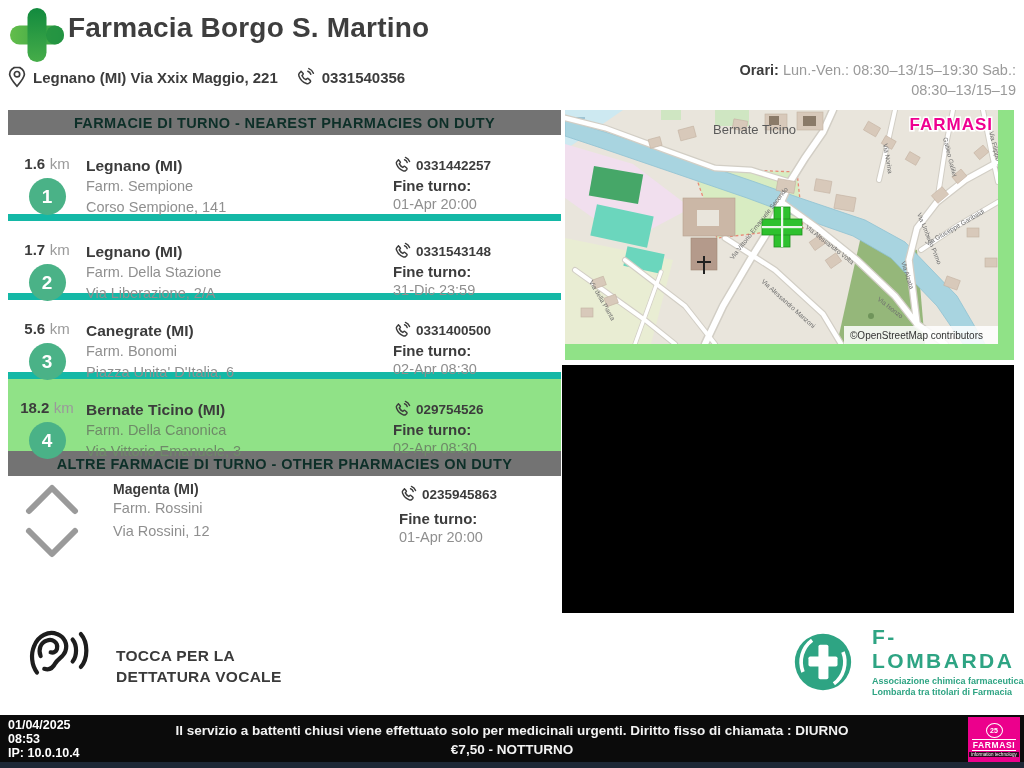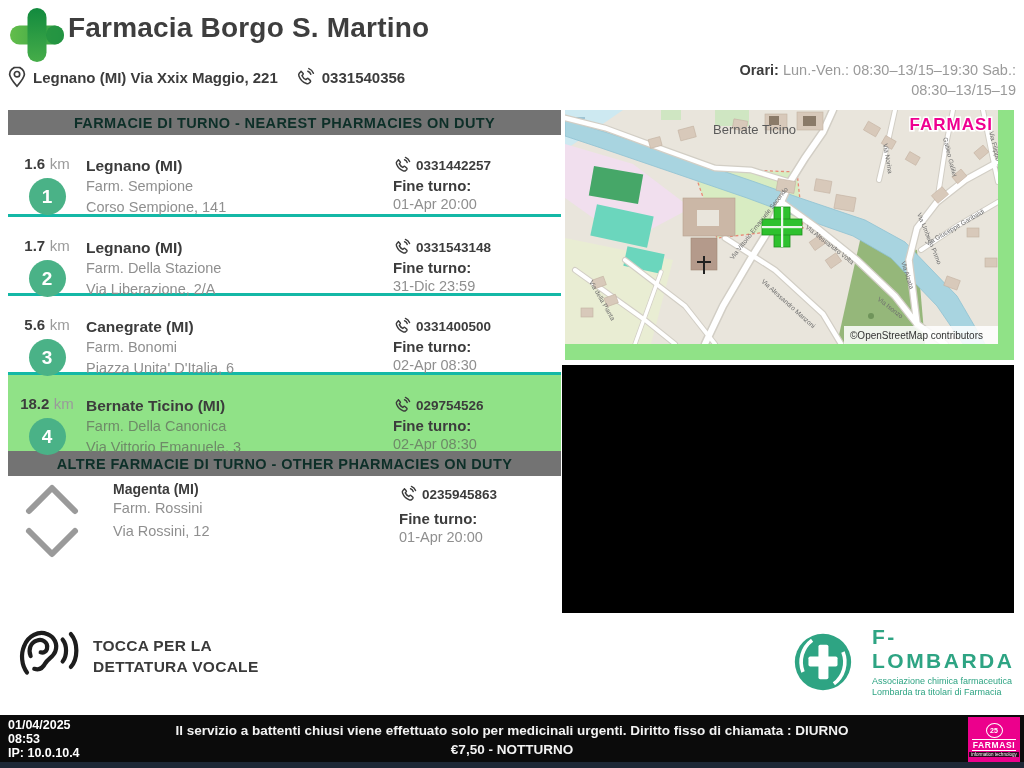--- a/index.html
+++ b/index.html
@@ -13,21 +13,21 @@
   #contact-line { position:absolute; top:66px; left:8px; display:flex; align-items:center; gap:7px; }
   #contact-line .txt { font-size:15px; font-weight:bold; color:#3c3c3c; }
   #hours { position:absolute; top:60px; right:8px; width:330px; text-align:right; font-size:14.5px; color:#9a9a9a; line-height:20px; }
   #hours b { color:#3c3c3c; }
 
   
   #list-panel { position:absolute; top:110px; left:8px; width:553px; }
   .banner { height:25px; background:#737373; color:#0d2f28; font-size:14.5px; font-weight:bold;
             display:flex; align-items:center; justify-content:center; letter-spacing:.4px; }
   .ph-row { height:79px; display:grid; grid-template-columns:78px 1fr 168px; padding-top:20px; background:#fff; }
-  .ph-row + .ph-row { border-top:3px solid #14b8a6; }
+  .ph-row + .ph-row { border-top:7px solid #14b8a6; }
   .ph-row.hl { background:#90E287; }
   .dist { text-align:center; }
   .dist .num { font-size:15px; font-weight:bold; color:#3c3c3c; }
   .dist .unit { font-size:15px; color:#9a9a9a; font-weight:normal; }
   .badge { width:37px; height:37px; border-radius:50%; background:#4AB287; color:#fff;
            font-size:19px; font-weight:bold; display:flex; align-items:center; justify-content:center;
            margin:5px auto 0; }
   .ph-mid .city { font-size:15.5px; font-weight:bold; color:#3c3c3c; margin-top:2px; }
   .ph-mid .sec { font-size:14.5px; color:#8f8f8f; line-height:19px; margin-top:2px; }
   .ph-row.hl .sec { color:#6e8a68; }
@@ -46,25 +46,25 @@
   #others-row .sec { font-size:14.5px; color:#8f8f8f; line-height:23px; }
   #others-right .phone-line { margin-top:4px; }
   #others-right .fine { margin-top:7px; }
 
   
   #map-frame { position:absolute; top:110px; left:565px; width:449px; height:250px; background:#90E287; padding:0; }
   #map-frame svg { display:block; background:#e9e5dc; }
   #video-area { position:absolute; top:365px; left:562px; width:452px; height:248px; background:#000; }
 
   
-  #voice-btn { position:absolute; top:625px; left:16px; display:flex; align-items:flex-start; gap:13px; }
+  #voice-btn { position:absolute; top:625px; left:26px; display:flex; align-items:flex-end; gap:26px; }
   #voice-label { padding-top:10px; font-size:15.5px; font-weight:bold; color:#3a3a3a; line-height:21px; letter-spacing:.3px; }
   #flombarda { position:absolute; top:625px; left:793px; display:flex; align-items:center; gap:19px; }
   #flombarda-text .name { font-size:21px; font-weight:bold; color:#2EA483; letter-spacing:2.5px; }
-  #flombarda-text .sub { font-size:9px; font-weight:normal; color:#2EA483; line-height:11px; margin-top:3px; }
+  #flombarda-text .sub { font-size:9px; font-weight:bold; color:#2EA483; line-height:11px; margin-top:3px; }
 
   
   #footer { position:absolute; left:0; bottom:0; width:1024px; height:53px; background:#0b0b0b; }
   #footer::after { content:""; position:absolute; left:0; bottom:0; width:100%; height:6px; background:#1e2836; }
   #footer-left { position:absolute; left:8px; top:3px; color:#fff; font-size:12.5px; font-weight:bold; line-height:14px; }
   #footer-center { position:absolute; left:162px; top:6px; width:700px; text-align:center; color:#f2f2f2;
                    font-size:13.5px; font-weight:bold; line-height:19px; }
   #farmasi-logo { position:absolute; right:4px; top:2px; width:52px; height:46px; background:#EC008C;
                   display:flex; flex-direction:column; align-items:center; justify-content:center; gap:1px; }
   #farmasi-badge { width:17px; height:15px; border:1.5px solid #fff; border-radius:50%; color:#fff;

